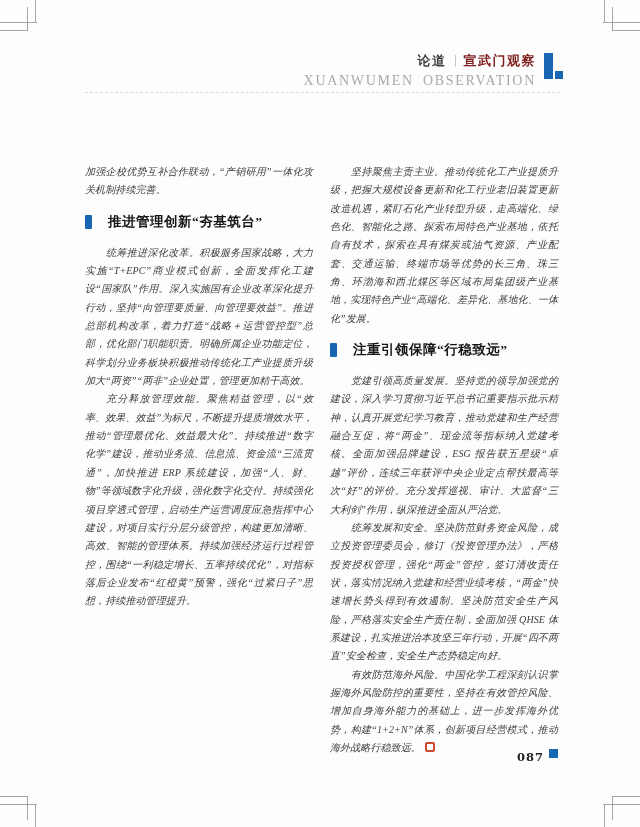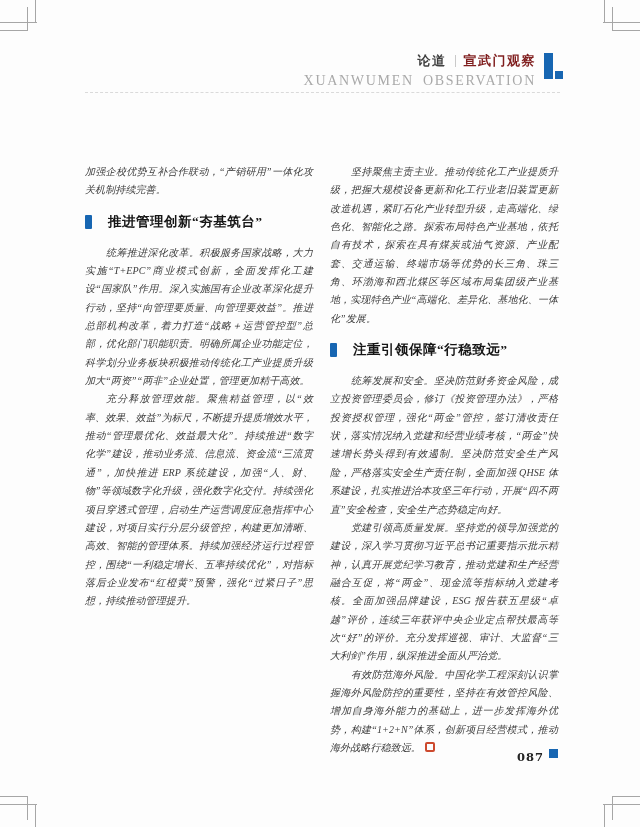--- a/index.html
+++ b/index.html
@@ -105,22 +105,22 @@
         </h2>
         <p class="para indent">统筹推进深化改革。积极服务国家战略，大力实施“T+EPC”商业模式创新，全面发挥化工建设“国家队”作用。深入实施国有企业改革深化提升行动，坚持“向管理要质量、向管理要效益”。推进总部机构改革，着力打造“战略＋运营管控型”总部，优化部门职能职责。明确所属企业功能定位，科学划分业务板块积极推动传统化工产业提质升级加大“两资”“两非”企业处置，管理更加精干高效。</p>
         <p class="para indent">充分释放管理效能。聚焦精益管理，以“效率、效果、效益”为标尺，不断提升提质增效水平，推动“管理最优化、效益最大化”。持续推进“数字化学”建设，推动业务流、信息流、资金流“三流贯通”，加快推进 ERP 系统建设，加强“人、财、物”等领域数字化升级，强化数字化交付。持续强化项目穿透式管理，启动生产运营调度应急指挥中心建设，对项目实行分层分级管控，构建更加清晰、高效、智能的管理体系。持续加强经济运行过程管控，围绕“一利稳定增长、五率持续优化”，对指标落后企业发布“红橙黄”预警，强化“过紧日子”思想，持续推动管理提升。</p>
       </div>
     <div class="col">
         <p class="para indent">坚持聚焦主责主业。推动传统化工产业提质升级，把握大规模设备更新和化工行业老旧装置更新改造机遇，紧盯石化产业转型升级，走高端化、绿色化、智能化之路。探索布局特色产业基地，依托自有技术，探索在具有煤炭或油气资源、产业配套、交通运输、终端市场等优势的长三角、珠三角、环渤海和西北煤区等区域布局集团级产业基地，实现特色产业“高端化、差异化、基地化、一体化”发展。</p>
         <h2 class="sec-heading">
           <span class="h-bar"></span>
           <span>注重引领保障“行稳致远”</span>
         </h2>
+        <p class="para indent">党建引领高质量发展。坚持党的领导加强党的建设，深入学习贯彻习近平总书记重要指示批示精神，认真开展党纪学习教育，推动党建和生产经营融合互促，将“两金”、现金流等指标纳入党建考核。全面加强品牌建设，ESG 报告获五星级“卓越”评价，连续三年获评中央企业定点帮扶最高等次“好”的评价。充分发挥巡视、审计、大监督“三大利剑”作用，纵深推进全面从严治党。</p>
         <p class="para indent">统筹发展和安全。坚决防范财务资金风险，成立投资管理委员会，修订《投资管理办法》，严格投资授权管理，强化“两金”管控，签订清收责任状，落实情况纳入党建和经营业绩考核，“两金”快速增长势头得到有效遏制。坚决防范安全生产风险，严格落实安全生产责任制，全面加强 QHSE 体系建设，扎实推进治本攻坚三年行动，开展“四不两直”安全检查，安全生产态势稳定向好。</p>
-        <p class="para indent">党建引领高质量发展。坚持党的领导加强党的建设，深入学习贯彻习近平总书记重要指示批示精神，认真开展党纪学习教育，推动党建和生产经营融合互促，将“两金”、现金流等指标纳入党建考核。全面加强品牌建设，ESG 报告获五星级“卓越”评价，连续三年获评中央企业定点帮扶最高等次“好”的评价。充分发挥巡视、审计、大监督“三大利剑”作用，纵深推进全面从严治党。</p>
         <p class="para indent">有效防范海外风险。中国化学工程深刻认识掌握海外风险防控的重要性，坚持在有效管控风险、增加自身海外能力的基础上，进一步发挥海外优势，构建“1+2+N”体系，创新项目经营模式，推动海外战略行稳致远。<span class="end-mark"></span></p>
       </div>
   </div>
 
   <div class="footer">
     <span class="page-number">087</span>
     <span class="pn-square"></span>
   </div>
 
 </div>

